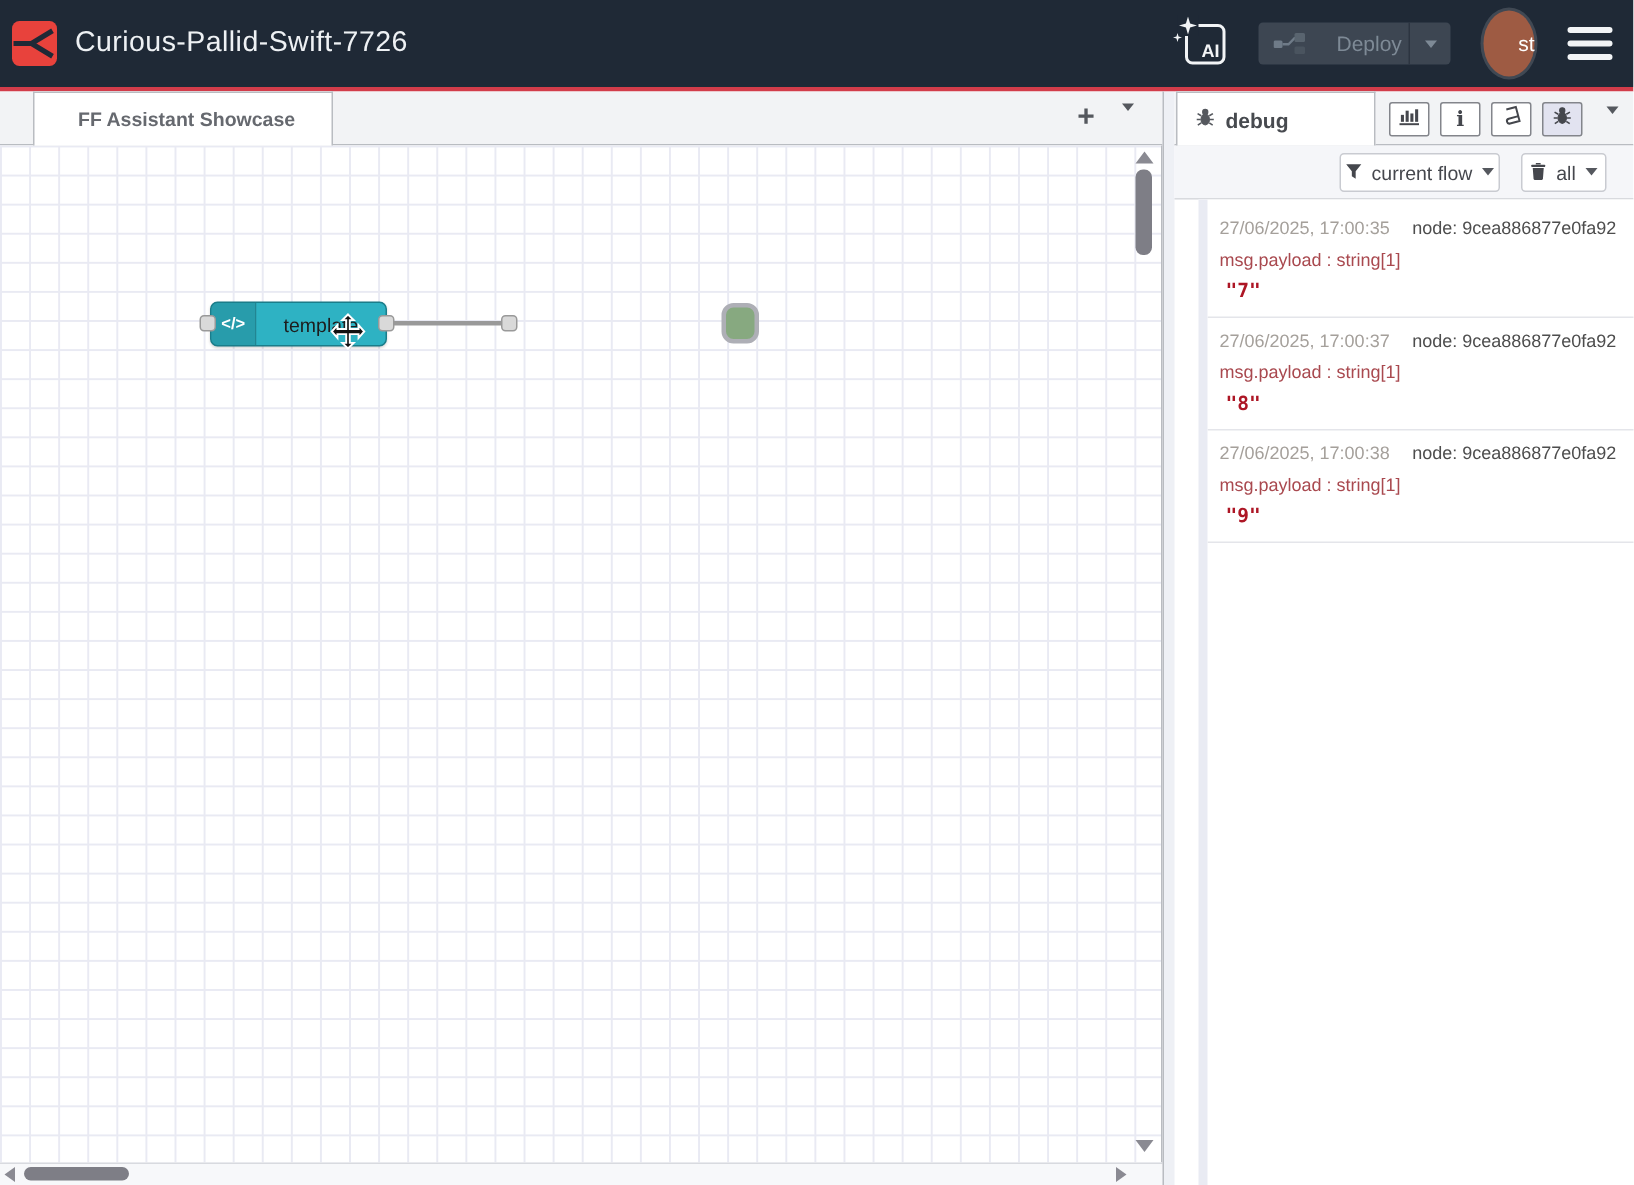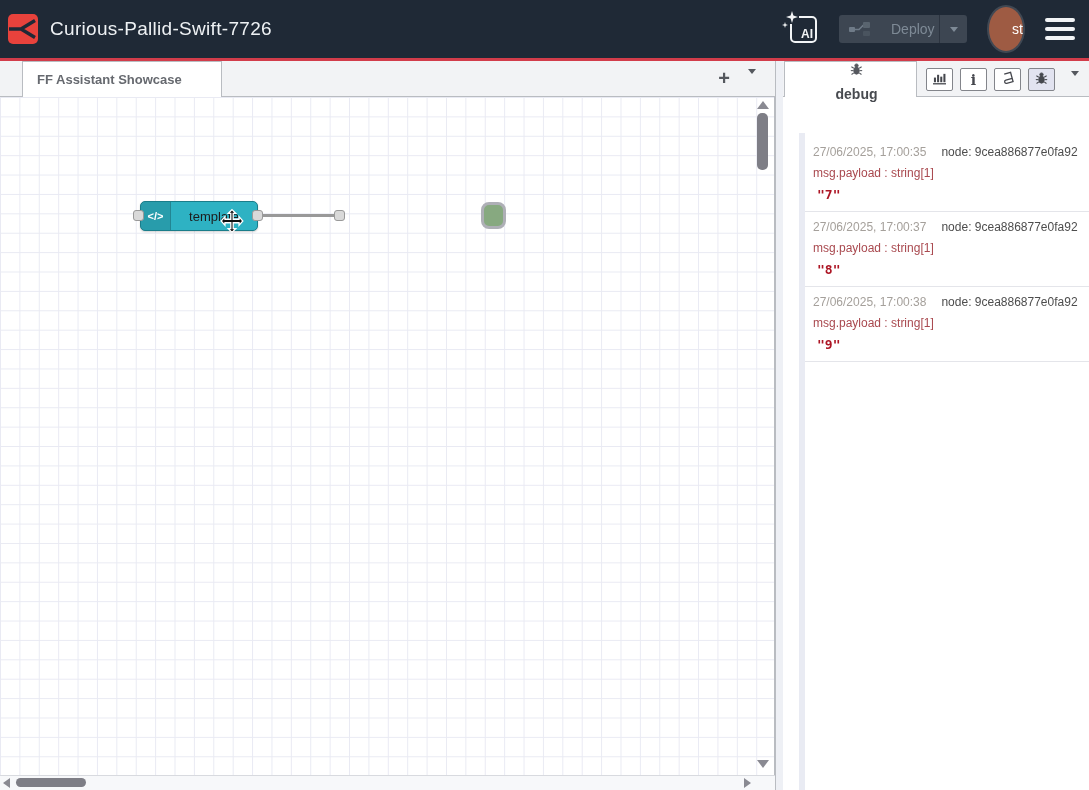--- a/index.html
+++ b/index.html
@@ -22,21 +22,21 @@
   .deploy-caret { width:28px; height:100%; border-left:1px solid #2c3440; display:flex; align-items:center; justify-content:center; }
   .avatar { width:34px; height:44px; border-radius:50%; background:#9e5b43; color:#fff; font-size:14px; display:flex; align-items:center; justify-content:flex-end; box-shadow:0 0 0 2px rgba(255,255,255,.15); }
   .burger { width:30px; height:22px; display:flex; flex-direction:column; justify-content:space-between; }
   .burger span { display:block; height:4px; border-radius:2px; background:#f2f4f6; }
 
   .caret-down { width:0; height:0; border:4px solid transparent; border-top:5px solid #7e8a96; margin-top:4px; }
   .caret-dark { border-top-color:#55585e; }
 
   
   .tabbar { position:absolute; left:0; top:61px; width:775px; height:36px; background:#f2f3f5; border-bottom:1px solid #b9bcc1; }
-  .ws-tab { position:absolute; left:22px; top:61px; width:200px; height:36px; background:#fff; border:1px solid #b9bcc1; border-bottom:none; z-index:2; display:flex; align-items:center; padding-left:14px; font-size:13px; font-weight:bold; color:#66696f; }
+  .ws-tab { position:absolute; left:22px; top:61px; width:200px; height:36px; background:#fff; border:1px solid #b9bcc1; border-bottom:none; z-index:2; display:flex; align-items:center; padding-left:29px; font-size:13px; font-weight:bold; color:#66696f; }
   .ws-tab-plus { position:absolute; left:710px; top:64px; width:28px; height:28px; color:#55585e; font-size:20px; font-weight:bold; text-align:center; line-height:28px; }
   .ws-tab-caret { position:absolute; left:748px; top:74px; }
 
   .canvas { position:absolute; left:0; top:97px; width:775px; height:678px; background-color:#fff; border-right:1px solid #b9bcc1;
     background-image:linear-gradient(to right,#e9eaf3 1px,transparent 1px),linear-gradient(to bottom,#e9eaf3 1px,transparent 1px);
     background-size:19.4px 19.4px; }
 
   .node { position:absolute; height:30px; border:1px solid; border-radius:5px; display:flex; align-items:stretch; box-shadow:0 1px 2px rgba(0,0,0,.18); font-size:13px; color:#1d1d1d; }
   .node-icon-left { width:30px; background:rgba(0,0,0,.12); border-right:1px solid rgba(0,0,0,.15); border-radius:4px 0 0 4px; display:flex; align-items:center; justify-content:center; color:#fff; font-weight:bold; font-size:11px; }
   .node-icon-right { width:30px; background:rgba(0,0,0,.06); border-left:1px solid rgba(0,0,0,.15); border-radius:0 4px 4px 0; display:flex; align-items:center; justify-content:center; }
@@ -52,21 +52,21 @@
   .v-scroll-down { position:absolute; left:757px; top:663px; width:0; height:0; border:6px solid transparent; border-top:8px solid #8a8a92; border-bottom:none; }
   .h-scrollbar { position:absolute; left:0; top:775px; width:775px; height:15px; background:#f7f8fa; border-top:1px solid #d8dadf; }
   .h-scroll-left { position:absolute; left:3px; top:778px; width:0; height:0; border:5px solid transparent; border-right:7px solid #8a8a92; border-left:none; }
   .h-scroll-thumb { position:absolute; left:16px; top:778px; width:70px; height:9px; background:#7e7e86; border-radius:4.5px; }
   .h-scroll-right { position:absolute; left:744px; top:778px; width:0; height:0; border:5px solid transparent; border-left:7px solid #8a8a92; border-right:none; }
 
   
   .splitter { position:absolute; left:775px; top:61px; width:8px; height:729px; background:#eef0f5; border-left:1px solid #b9bcc1; }
   .sidebar { position:absolute; left:783px; top:61px; width:306px; height:729px; }
   .sb-tabbar { position:absolute; left:0; top:0; width:306px; height:36px; background:#f2f3f5; border-bottom:1px solid #b9bcc1; }
-  .sb-tab { position:absolute; left:1px; top:0; width:133px; height:36px; background:#fff; border:1px solid #b9bcc1; border-bottom:none; z-index:2; display:flex; align-items:center; gap:7px; padding-left:12px; font-size:14px; font-weight:bold; color:#474a4f;flex-direction:column; }
+  .sb-tab { position:absolute; left:1px; top:0; width:133px; height:36px; background:#fff; border:1px solid #b9bcc1; border-bottom:none; z-index:2; display:flex; align-items:center; gap:7px; padding-left:12px; font-size:14px; font-weight:bold; color:#474a4f; }
   .sb-iconbtn { position:absolute; top:7px; width:27px; height:23px; background:#fff; border:1px solid #83858b; border-radius:2px; display:flex; align-items:center; justify-content:center; color:#45474d; }
   .sb-iconbtn.selected { background:#e2e3f0; }
   .sb-caret { position:absolute; left:288px; top:15px; }
   .sb-toolbar { position:absolute; left:0; top:36px; width:306px; height:36px; background:#f5f6f9; border-bottom:1px solid #d8dade; }
   .sb-btn { position:absolute; top:5px; height:26px; background:#fff; border:1px solid #c9cbd1; border-radius:3px; display:flex; align-items:center; justify-content:center; gap:6px; font-size:13px; color:#45474d; }
   .sb-content { position:absolute; left:16px; top:72px; width:306px; height:657px; background:#fff; border-left:6px solid #e9ebf3; padding-top:4px; overflow:hidden; }
   .dbg-msg { padding:8px 10px 9px 8px; border-bottom:1px solid #e4e5ea; }
   .dbg-meta { font-size:12px; display:flex; gap:15px; }
   .dbg-ts { color:#a5a09b; }
   .dbg-src { color:#4d4d4d; }
@@ -214,20 +214,42 @@
             <path d="M4.7 12.8 L1.9 14.7"></path>
           <path d="M11.3 7 L14.3 5.2"></path>
             <path d="M11.7 10 H15"></path>
             <path d="M11.3 12.8 L14.1 14.7"></path>
         </g>
       </svg>
     </span>
   </div>
   <div class="sb-caret"><span class="caret-down caret-dark"></span></div>
 
+  <div class="sb-toolbar">
+    <div class="sb-btn" style="left:110px; width:107px;">
+      <span>
+        <svg width="11" height="11" viewBox="0 0 12 12" fill="#45474d">
+            <path d="M0.5 0.5 h11 L7.4 5.6 V11 L4.6 9.3 V5.6 Z"></path>
+          </svg>
+      </span>
+      <span>current flow</span>
+      <span class="caret-down caret-dark" style="margin-top:2px;"></span>
+    </div>
+    <div class="sb-btn" style="left:231px; width:57px;">
+      <span>
+        <svg width="11" height="12" viewBox="0 0 12 13" fill="#45474d">
+          <rect x="1" y="2" width="10" height="1.6" rx="0.4"></rect>
+            <rect x="4.2" y="0.6" width="3.6" height="1.2" rx="0.4"></rect>
+          <path d="M2 4.4 h8 l-0.6 8 a0.8 0.8 0 0 1 -0.8 0.6 H3.4 a0.8 0.8 0 0 1 -0.8 -0.6 Z"></path>
+        </svg>
+      </span>
+      <span>all</span>
+      <span class="caret-down caret-dark" style="margin-top:2px;"></span>
+    </div>
+  </div>
 
   <div class="sb-content">
     <div class="dbg-msg">
       <div class="dbg-meta">
         <span class="dbg-ts">27/06/2025, 17:00:35</span>
         <span class="dbg-src">node: 9cea886877e0fa92</span>
       </div>
       <div class="dbg-prop" style="color: rgb(169, 73, 79);">msg.payload : string[1]</div>
       <div class="dbg-val" style="color: rgb(173, 22, 37);">"7"</div>
     </div>

